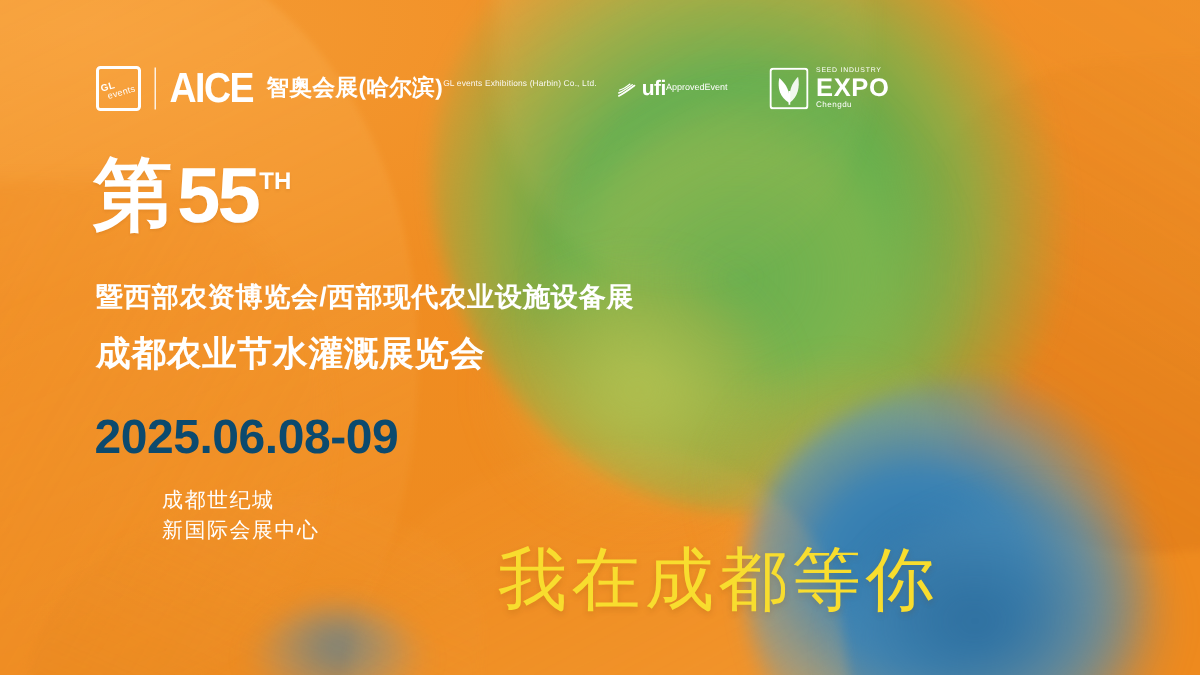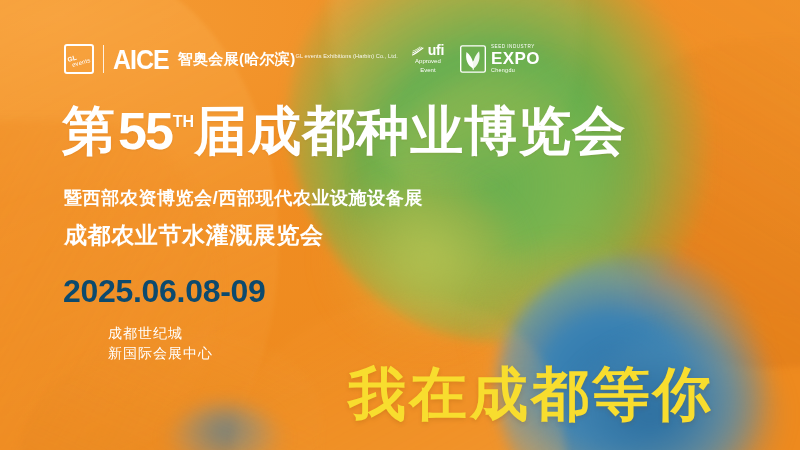--- a/index.html
+++ b/index.html
@@ -148,27 +148,27 @@
   .aice-cn-block { display:flex; flex-direction:row; justify-content:center; }
   .aice-cn {
     font-size:15px; font-weight:700; color:#fff; line-height:1.05;
     white-space:nowrap; letter-spacing:.3px;
   }
   .aice-en {
     font-size:5.6px; color:rgba(255,255,255,.92); line-height:1.3;
     white-space:nowrap; letter-spacing:.1px; margin-top:2px;
   }
 
-  .ufi { margin-left:14px; display:flex; flex-direction:column; align-items:center; }
+  .ufi { margin-left:14px; display:flex; flex-direction:row; align-items:center; }
   .ufi-top { display:flex; align-items:flex-end; gap:2px; }
   .ufi-swoosh { width:14px; height:11px; }
   .ufi-word { font-size:14px; font-weight:700; color:#fff; line-height:.95; letter-spacing:-.3px; }
   .ufi-sub { font-size:6px; color:#fff; line-height:1.25; text-align:center; margin-top:1px; }
 
-  .expo { margin-left:16px; display:flex; align-items:center; gap:5px; }
+  .expo { margin-left:28px; display:flex; align-items:center; gap:5px; }
   .expo-leaf { width:26px; height:28px; }
   .expo-txt { display:flex; flex-direction:column; line-height:1; }
   .expo-tag { font-size:4.6px; color:#fff; letter-spacing:.5px; margin-bottom:1px; }
   .expo-word { font-size:17px; font-weight:700; color:#fff; letter-spacing:.4px; line-height:1; }
   .expo-city { font-size:5.4px; color:#fff; letter-spacing:.3px; margin-top:1px; }
 
   
   .title {
     position:absolute; left:62px; top:103px;
     color:#ffffff;
@@ -209,23 +209,23 @@
 
   
   .venue {
     position:absolute; left:64px; top:323px;
     color:#fff; font-size:14px; font-weight:500;
     line-height:1.45; letter-spacing:1px;margin-left:44px;
   }
 
   
   .slogan {
-    position:absolute; left:348px; top:356px;
+    position:absolute; left:332px; top:356px;
     color:#f8dd2e;
-    font-size:58px; font-weight:700;
+    font-size:46px; font-weight:400;
     letter-spacing:3px; white-space:nowrap;
     text-shadow:0 2px 4px rgba(120,60,0,.18);
   }
 </style>
 </head>
 <body>
 
 <div id="poster">
 
   <div class="bg">
@@ -291,21 +291,20 @@
           <div class="expo-word">EXPO</div>
           <div class="expo-city">Chengdu</div>
         </div>
       </div>
     </div>
 
     <h1 class="title">
       <span>第</span>
         <span class="num">55</span>
         <span class="th">TH</span>
-        <span>届成都种业博览会</span>
     </h1>
 
     <div class="sub1">暨西部农资博览会/西部现代农业设施设备展</div>
     <div class="sub2">成都农业节水灌溉展览会</div>
 
     <div class="date">2025.06.08-09</div>
 
     <div class="venue">
       <div>成都世纪城</div>
       <div>新国际会展中心</div>

